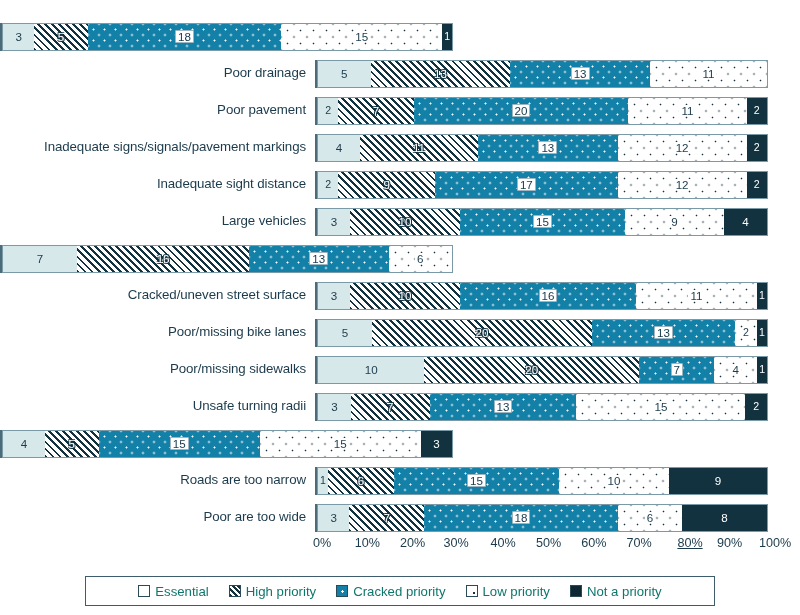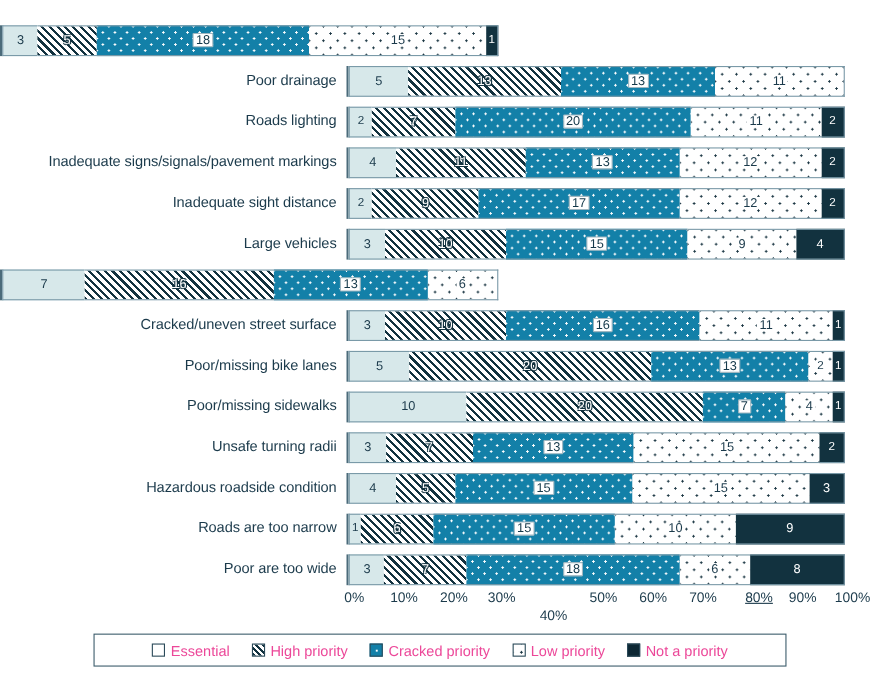--- a/index.html
+++ b/index.html
@@ -165,21 +165,21 @@
     display: flex;
     align-items: center;
     justify-content: center;
     gap: 20px;
   }
   .legend-item {
     display: flex;
     align-items: center;
     gap: 5px;
     font-size: 13.2px;
-    color: #ec4899;
+    color: #0f766e;
     white-space: nowrap;
   }
   .swatch {
     width: 12px; height: 12px;
     border: 1px solid #2b4a59;
     flex: 0 0 auto;
   }
   .swatch.essential { background: #ffffff; }
   .swatch.high {
     background-color: #ffffff;
@@ -236,21 +236,21 @@
           </div>
           <div class="seg medium" style="width: 140.214px;">
             <span class="val">13</span>
           </div>
           <div class="seg low" style="width: 118.643px;">
             <span class="val">11</span>
           </div>
         </div>
       </div>
       <div class="row">
-        <div class="cat-label">Roads lighting</div>
+        <div class="cat-label">Poor pavement</div>
         <div class="bar">
           <div class="seg essential tiny" style="width: 21.5714px;">
             <span class="val">2</span>
           </div>
           <div class="seg high" style="width: 75.5px;">
             <span class="val">7</span>
           </div>
           <div class="seg medium" style="width: 215.714px;">
             <span class="val">20</span>
           </div>
@@ -412,21 +412,20 @@
           </div>
           <div class="seg low" style="width: 169.875px;">
             <span class="val">15</span>
           </div>
           <div class="seg none tiny" style="width: 22.65px;">
             <span class="val">2</span>
           </div>
         </div>
       </div>
       <div class="row">
-        <div class="cat-label">Hazardous roadside condition</div>
         <div class="bar">
           <div class="seg essential" style="width: 43.1429px;">
             <span class="val">4</span>
           </div>
           <div class="seg high" style="width: 53.9286px;">
             <span class="val">5</span>
           </div>
           <div class="seg medium" style="width: 161.786px;">
             <span class="val">15</span>
           </div>
@@ -478,21 +477,21 @@
           </div>
         </div>
       </div>
     </div>
 
   <div id="axis">
       <div class="tick" style="left: 7px;">0%</div>
       <div class="tick" style="left: 52.3px;">10%</div>
       <div class="tick" style="left: 97.6px;">20%</div>
       <div class="tick" style="left: 141px;">30%</div>
-      <div class="tick" style="left: 188.2px; margin-top: 17px;">40%</div>
+      <div class="tick" style="left: 188.2px;">40%</div>
       <div class="tick" style="left: 233.5px;">50%</div>
       <div class="tick" style="left: 278.8px;">60%</div>
       <div class="tick" style="left: 324.1px;">70%</div>
       <div class="tick" style="left: 375px; text-decoration: underline;">80%</div>
       <div class="tick" style="left: 414.7px;">90%</div>
       <div class="tick" style="left: 460px;">100%</div>
     </div>
 
   <div id="legend">
       <div class="legend-item">

